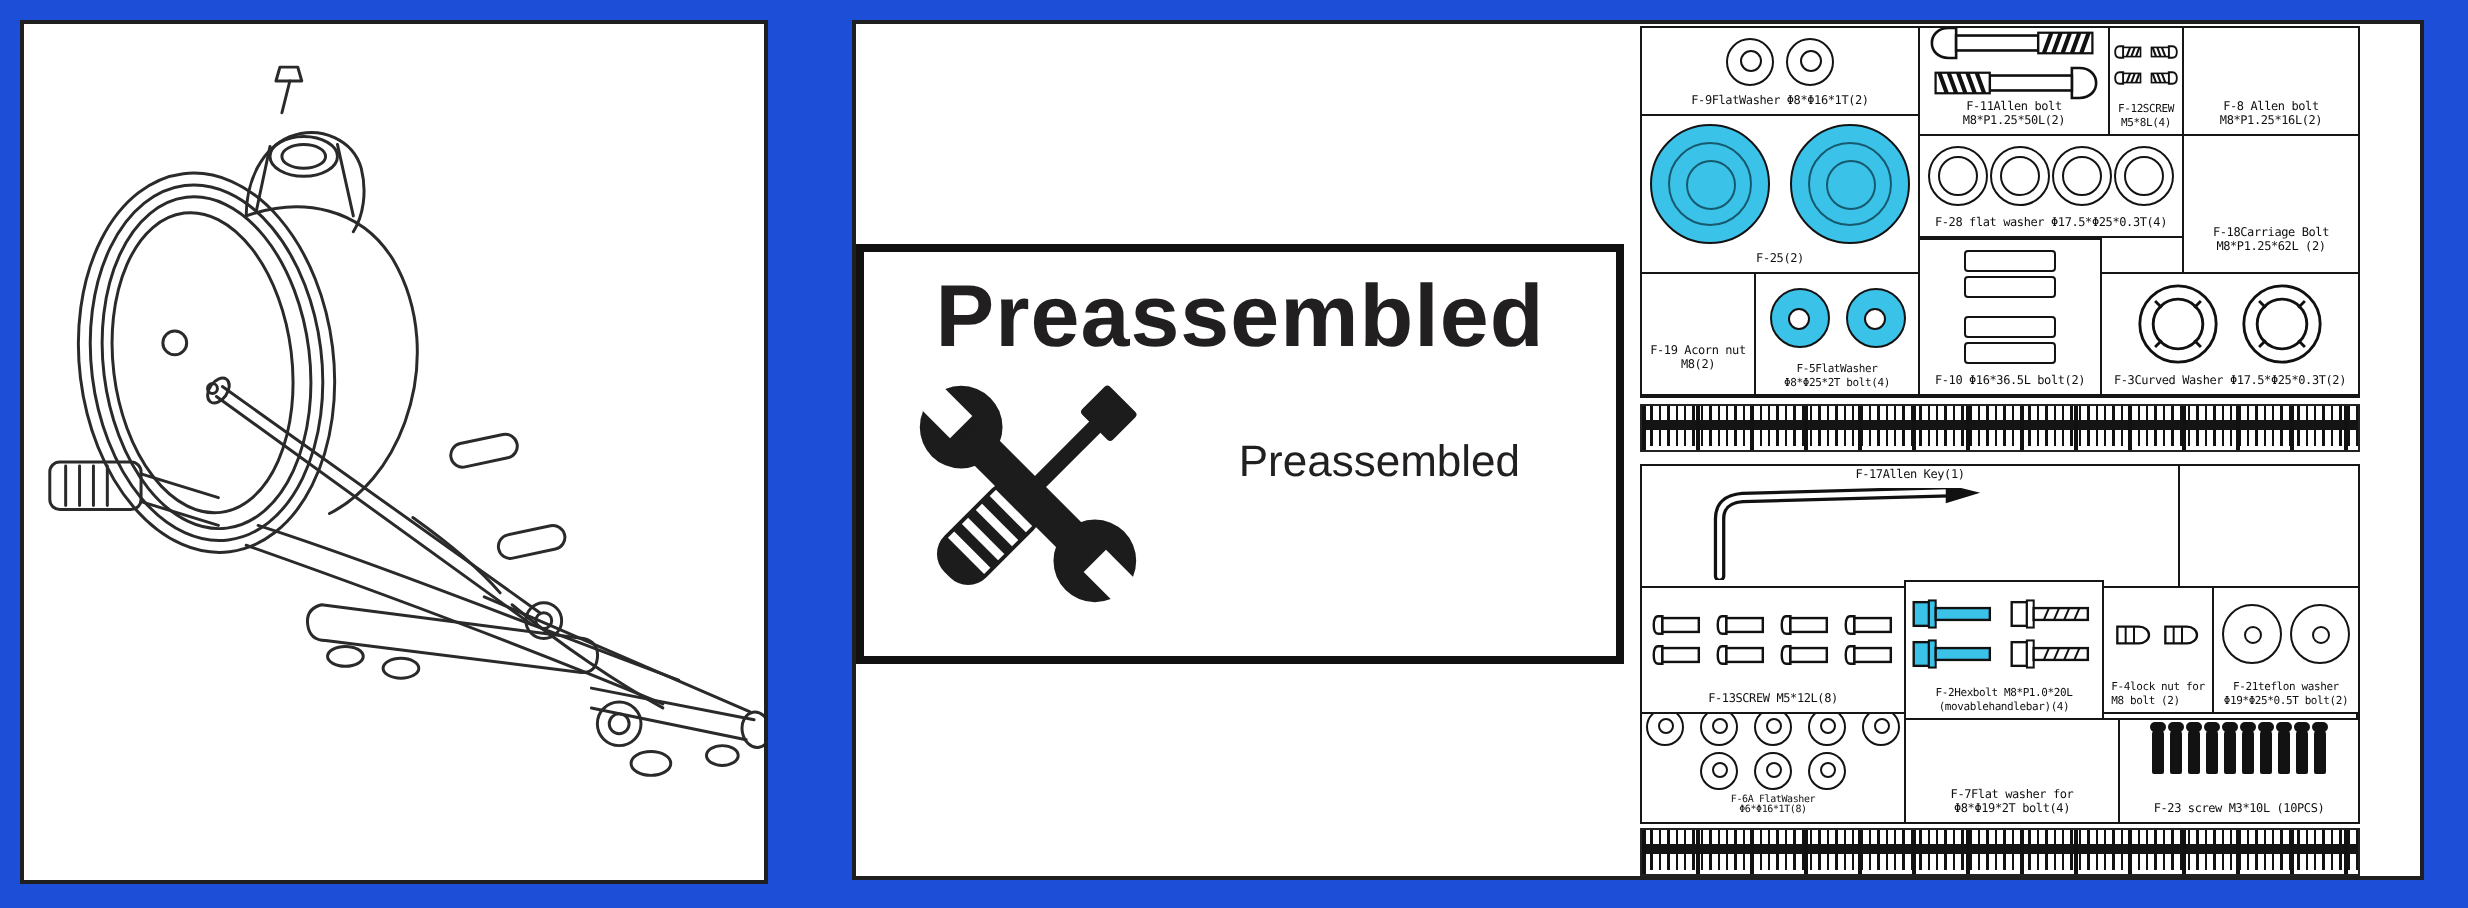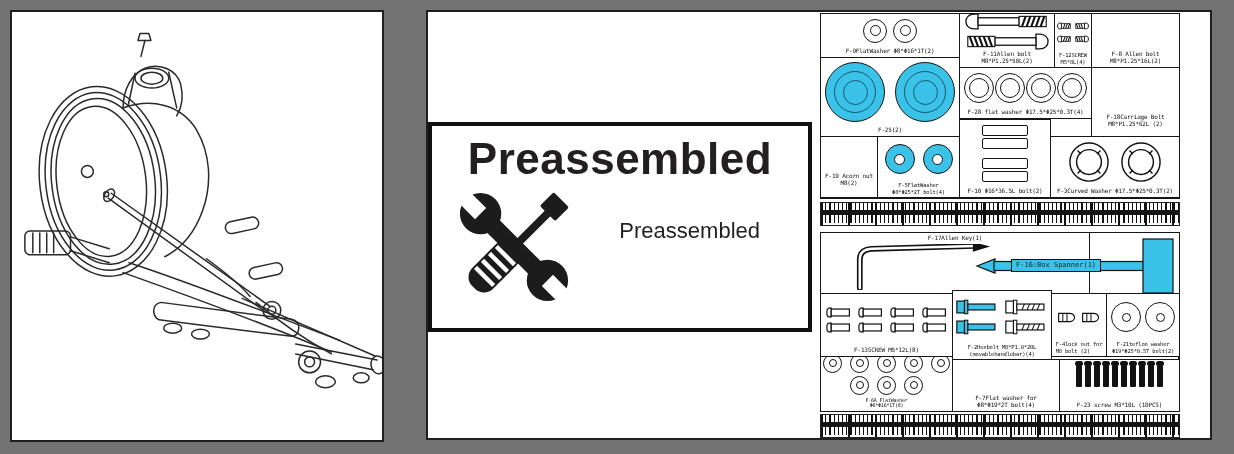--- a/index.html
+++ b/index.html
@@ -1,16 +1,16 @@
 <!DOCTYPE html>
 <html><head>
 <meta charset="utf-8">
 <style>
   html,body{margin:0;padding:0;background:#fff;}
-  #screen{position:relative;width:1234px;height:454px;background:#737373;overflow:hidden;
+  #screen{position:relative;width:1234px;height:454px;background:#1d4ed8;overflow:hidden;
           font-family:"DejaVu Sans Mono", monospace;color:#1a1a1a;}
   .box{position:absolute;border:2px solid #1f1f1f;background:#fff;box-sizing:border-box;}
   .panel{position:absolute;border:2px solid #161616;background:#fff;box-sizing:border-box;}
   .cell{position:absolute;border:1.2px solid #161616;background:#fff;box-sizing:border-box;
         display:flex;flex-direction:column;align-items:center;justify-content:flex-end;overflow:hidden;}
   .art{flex:1;display:flex;align-items:center;justify-content:center;gap:6px;width:100%;}
   .lbl{font-size:6px;line-height:1.15;text-align:center;white-space:pre-line;padding:1px 1px 2px;
        letter-spacing:-0.2px;color:#101010;}
   
   #pre-title{font-family:"Liberation Sans",sans-serif;font-size:44px;font-weight:600;
@@ -303,28 +303,20 @@
     <div class="lbl" style="padding-top:2px;">F-17Allen Key(1)</div>
     <svg width="150" height="46" viewBox="0 0 150 48" style="align-self:flex-start;margin-left:28px;">
       <path d="M8,46 L8,16 Q8,6 20,5 L128,2" fill="none" stroke="#111" stroke-width="6" stroke-linecap="round" stroke-linejoin="round"></path>
       <path d="M8,46 L8,16 Q8,6 20,5 L128,2" fill="none" stroke="#fff" stroke-width="2.6" stroke-linecap="round" stroke-linejoin="round"></path>
       <polygon points="126,-2 144,2.5 126,8" fill="#111"></polygon>
     </svg>
   </div>
 
   <div class="cell" style="left:1089px;top:232px;width:91px;height:62px;"></div>
 
-  <div style="position:absolute;left:975px;top:238px;width:202px;height:56px;z-index:3;">
-    <svg width="202" height="56" viewBox="0 0 202 56">
-      <polygon points="2,28 20,21 20,35" fill="#3bc2e8" stroke="#111" stroke-width="1.2"></polygon>
-      <rect x="19" y="23.5" width="150" height="9" fill="#3bc2e8" stroke="#111" stroke-width="1.2"></rect>
-      <rect x="168" y="1" width="30" height="54" fill="#3bc2e8" stroke="#111" stroke-width="1.2"></rect>
-    </svg>
-    <div style="position:absolute;left:36px;top:21px;font-size:7px;background:#3bc2e8;border:1px solid #111;padding:0 4px;line-height:11px;color:#0b2a33;">F-16:Box Spanner(1)</div>
-  </div>
 
   <div class="cell" style="left:820px;top:293px;width:133px;height:64px;">
     <div class="art" style="flex-direction:column;gap:4px;">
       <div style="display:flex;gap:6px;">
         <svg width="26" height="11" viewBox="0 0 30 12">
             <path d="M6,1 L3.5,1 C1.8,1 1,3 1,6 C1,9 1.8,11 3.5,11 L6,11 Z" fill="#fff" stroke="#111" stroke-width="1.4"></path>
             <rect x="6" y="2" width="21" height="8" fill="#fff" stroke="#111" stroke-width="1.4"></rect>
           </svg>
         <svg width="26" height="11" viewBox="0 0 30 12">
             <path d="M6,1 L3.5,1 C1.8,1 1,3 1,6 C1,9 1.8,11 3.5,11 L6,11 Z" fill="#fff" stroke="#111" stroke-width="1.4"></path>

